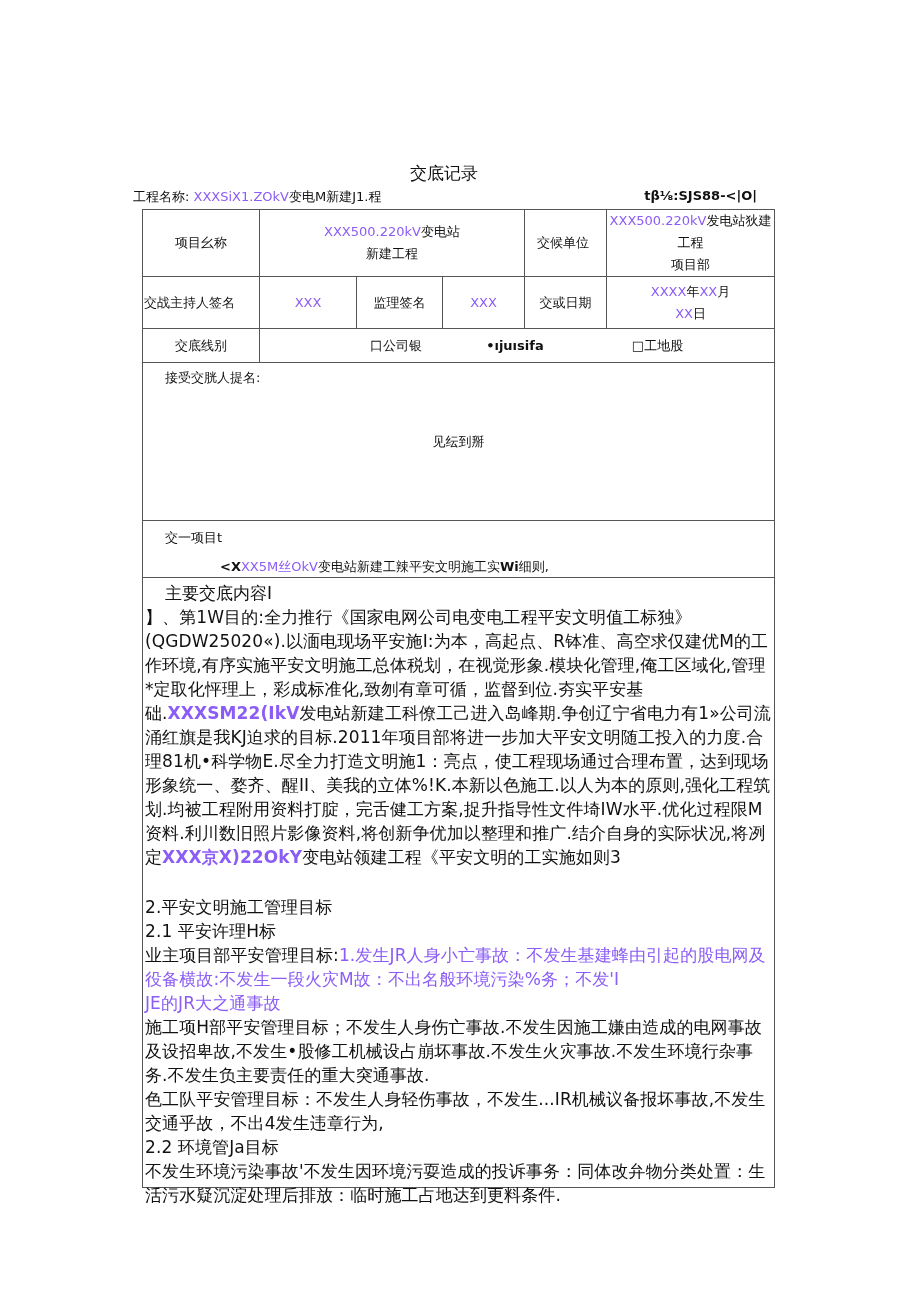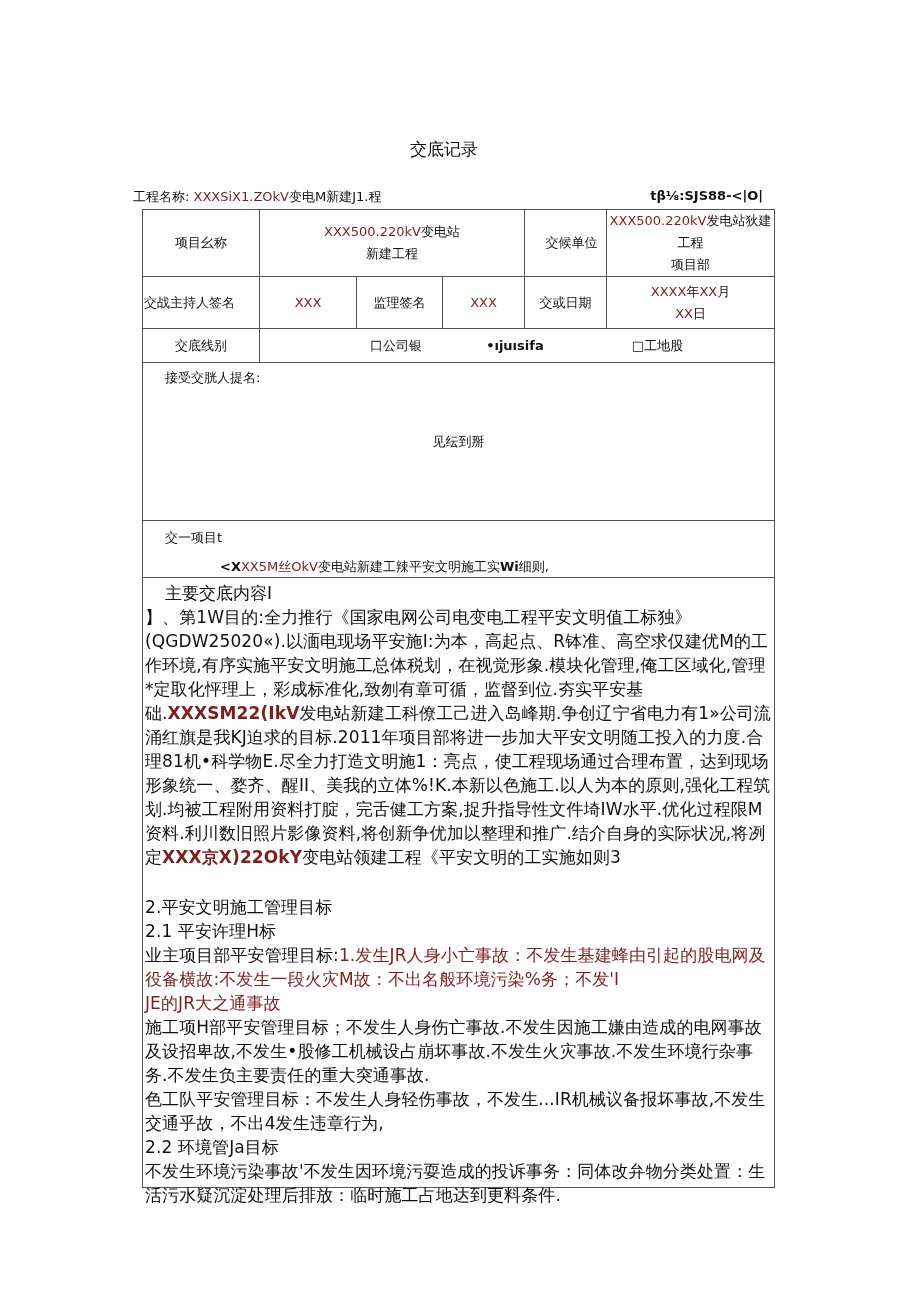--- a/index.html
+++ b/index.html
@@ -1,21 +1,21 @@
 <!DOCTYPE html>
 <html><head>
 <meta charset="utf-8">
 <style>
   html, body { margin: 0; padding: 0; background: #ffffff; }
   body { width: 920px; height: 1301px; position: relative; font-family: "DejaVu Sans", "Liberation Sans", sans-serif; color: #111; }
-  .red { color: #7f1d1d; }
+  .red { color: #8b5cf6; }
   .b { font-weight: bold; }
-  .title { position: absolute; top: 138px; left: 0; width: 888px; text-align: center; font-size: 17px; }
+  .title { position: absolute; top: 162px; left: 0; width: 888px; text-align: center; font-size: 17px; }
   .meta { position: absolute; top: 188px; left: 133px; width: 634px; font-size: 13px; }
-  .meta .right { position: absolute; right: 4px; top: 0; font-weight: bold; }
+  .meta .right { position: absolute; right: 10px; top: 0; font-weight: bold; }
   table.grid { position: absolute; top: 209px; left: 142px; width: 632px; border-collapse: collapse; table-layout: fixed; font-size: 13px; }
   table.grid td { border: 1px solid #555; padding: 0; vertical-align: middle; }
   .c { text-align: center; }
   .cell2 { line-height: 22px; padding: 4px 0; }
   .body-cell { vertical-align: top !important; }
   .sign { height: 157px; position: relative; }
   .sign .lbl { position: absolute; left: 22px; top: 6px; }
   .sign .mid { position: absolute; left: 0; right: 0; top: 70px; text-align: center; }
   .item { height: 56px; position: relative; }
   .item .l1 { position: absolute; left: 22px; top: 8px; }
@@ -47,21 +47,21 @@
       <col style="width:93px">
       <col style="width:75px">
   </colgroup>
   <tbody>
       <tr style="height:60px">
     <td class="c">项目幺称</td>
     <td class="c cell2" colspan="3">
       <div><span class="red">XXX500.220kV</span><span>变电站</span></div>
       <div>新建工程</div>
     </td>
-    <td style="text-align:center;padding-left:12px">交候单位</td>
+    <td style="text-align:left;padding-left:12px">交候单位</td>
     <td class="c cell2" colspan="2">
       <div><span class="red">XXX500.220kV</span><span>发电站狄建工程</span></div>
       <div>项目部</div>
     </td>
   </tr>
   <tr style="height:52px">
     <td style="padding-left:1px">交战主持人签名</td>
     <td class="c red">XXX</td>
     <td class="c">监理签名</td>
     <td class="c red" colspan="1">XXX</td>

